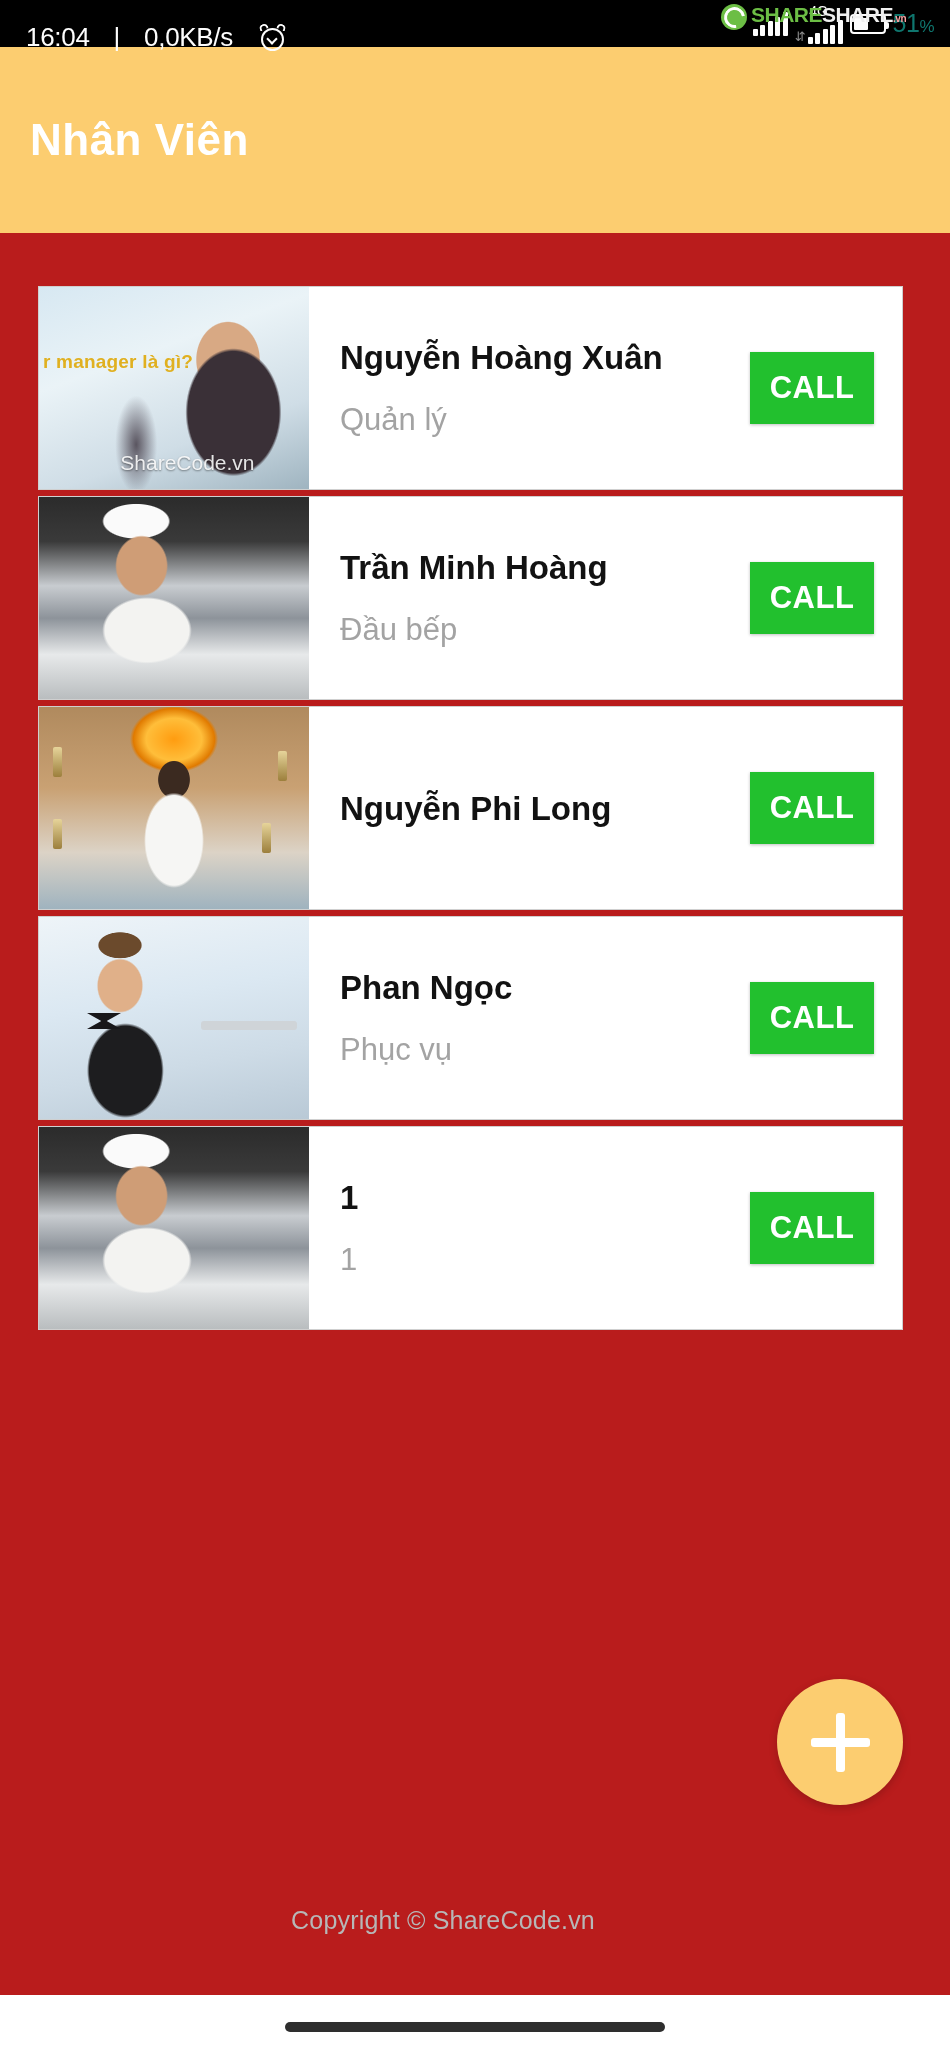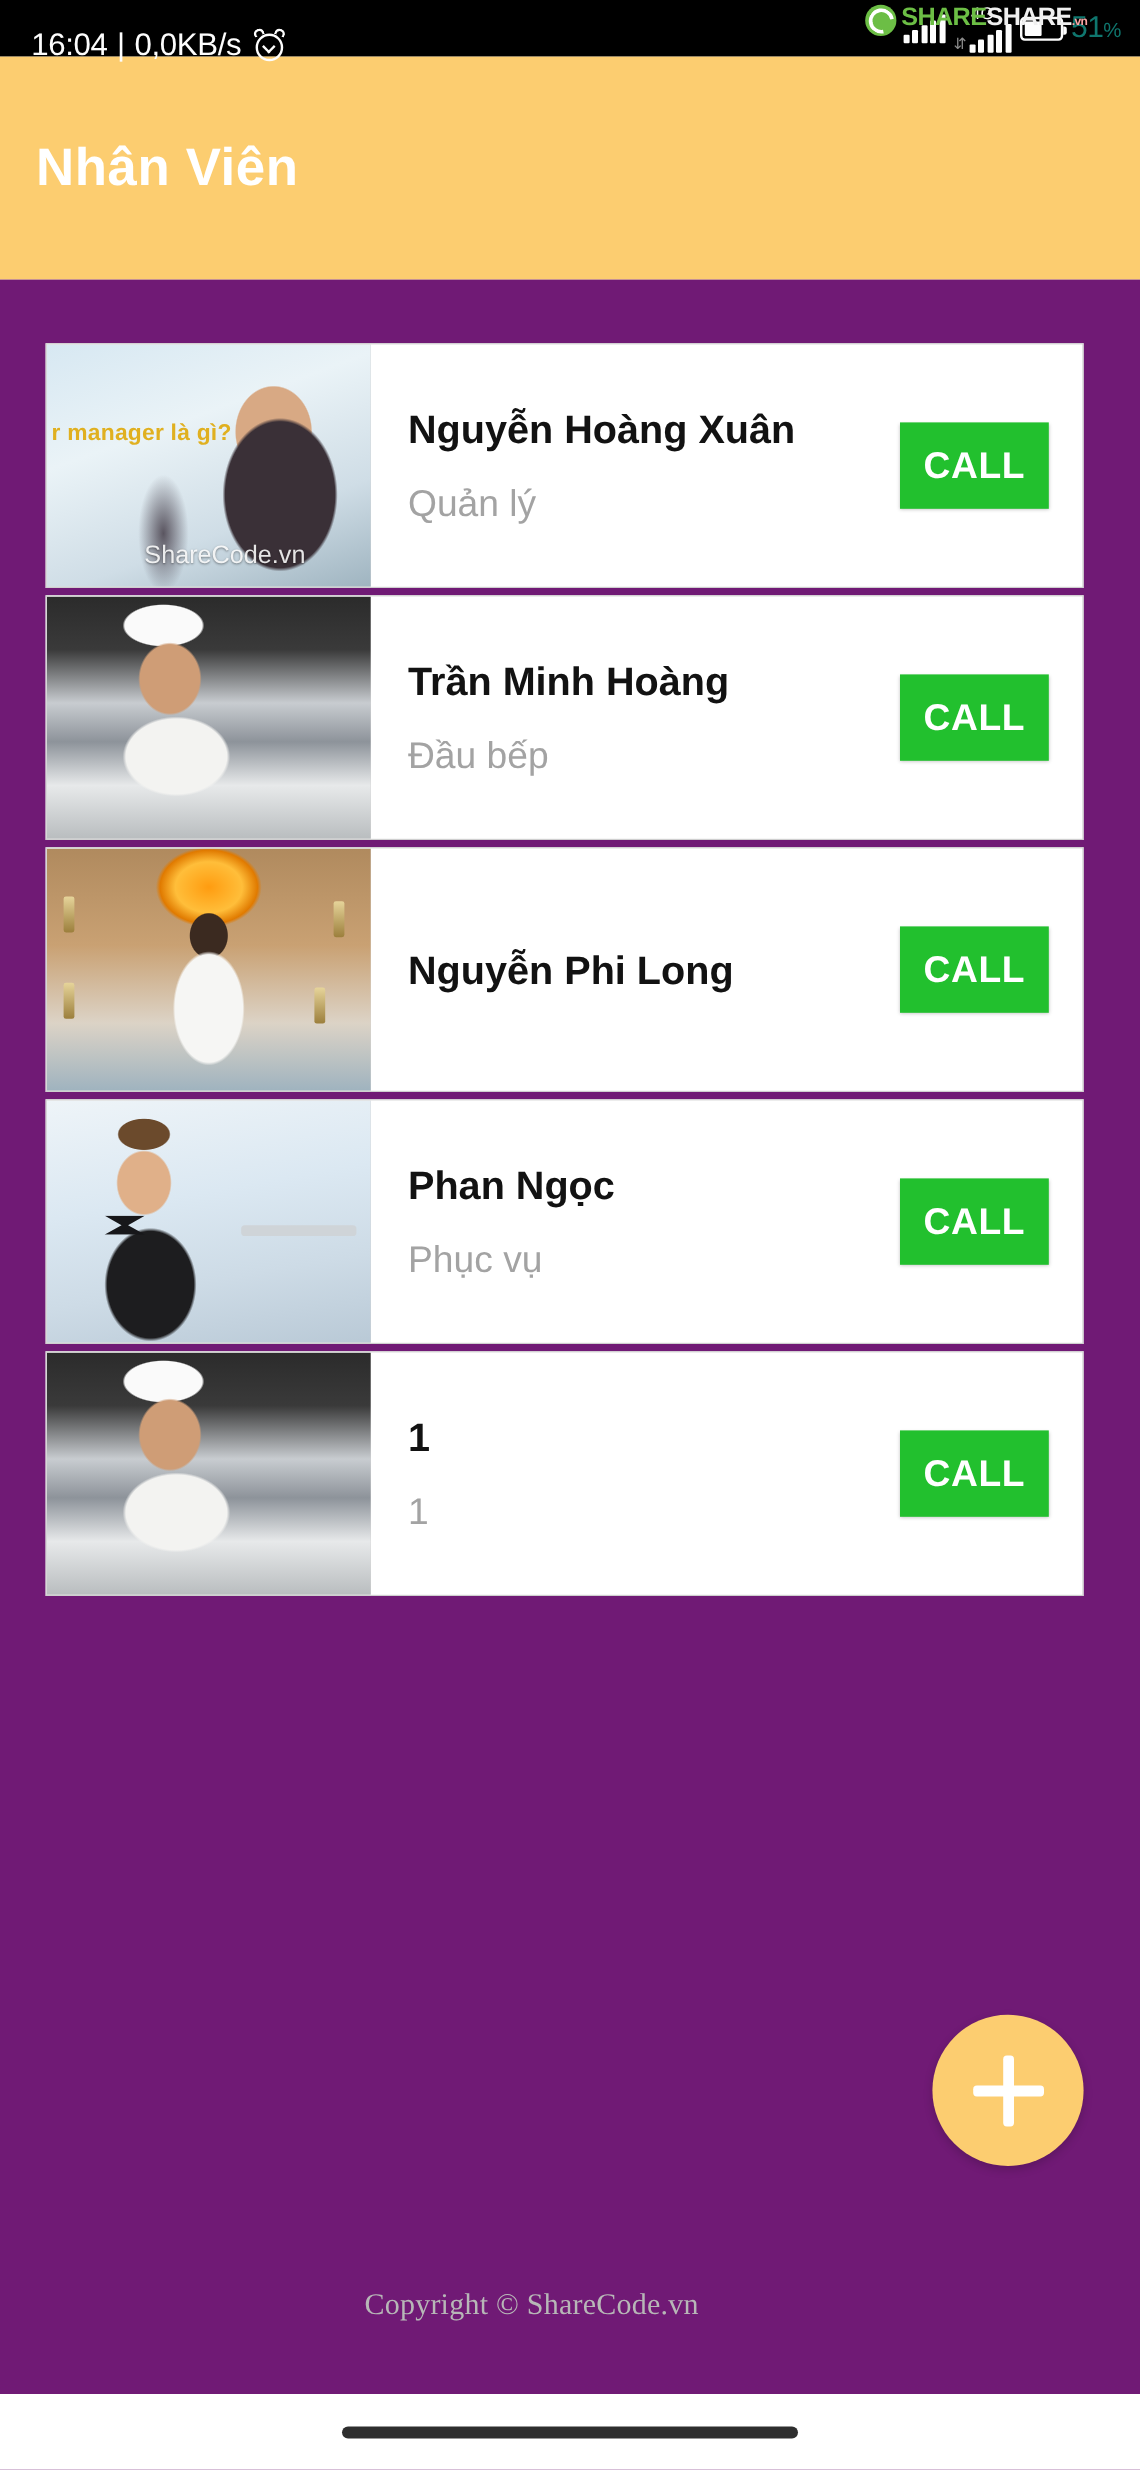--- a/index.html
+++ b/index.html
@@ -11,21 +11,21 @@
     overflow:hidden;
     position:relative;
   }
 
   
   .status-bar{
     height:47px; width:950px; background:#000000;
     display:flex; align-items:center; justify-content:space-between;
     padding:0 16px 0 26px; position:relative;
   }
-  .sb-left{ display:flex; align-items:center; gap:0px;margin-top:28px; }
+  .sb-left{ display:flex; align-items:center; gap:16px;margin-top:28px; }
   .sb-text{
     color:#fdfdfd; font-size:26px; letter-spacing:-0.3px;
     font-family:"Liberation Sans", sans-serif; white-space:nowrap;
   }
   .alarm-icon{ margin-left:10px; width:27px; height:27px; position:relative; display:inline-block; }
   .alarm-icon .bell{
     position:absolute; left:2px; top:4px; width:23px; height:23px;
     border:2.6px solid #fdfdfd; border-radius:50%;
   }
   .alarm-icon .ear-l,.alarm-icon .ear-r{
@@ -94,21 +94,21 @@
   }
   .app-title{
     color:#ffffff; font-size:44px; font-weight:bold;
     letter-spacing:0.5px; line-height:1;
     font-family:"Liberation Sans", sans-serif;
   }
 
   
   .content{
     position:absolute; top:233px; left:0; width:950px; height:1762px;
-    background:#701a75; overflow:hidden;
+    background:#b91c1c; overflow:hidden;
   }
   .list{
     margin:53px 47px 0 38px;
     display:flex; flex-direction:column; gap:6px;
   }
   .emp-card{
     position:relative; height:204px; background:#ffffff;
     border:1px solid #cfcfcf;
     display:flex; align-items:stretch; overflow:hidden;
   }
@@ -203,21 +203,21 @@
     box-shadow:0 3px 8px rgba(0,0,0,0.18);
   }
   .fab .plus-v,.fab .plus-h{ position:absolute; background:#ffffff; border-radius:3px; }
   .fab .plus-v{ width:9px; height:59px; }
   .fab .plus-h{ width:59px; height:9px; }
 
   
   .footer{
     position:absolute; left:0; bottom:60px; width:886px;
     text-align:center; color:#b7b7b7; font-size:25px;
-    font-family:Liberation Serif, serif; letter-spacing:0.2px;
+    font-family:Liberation Sans, sans-serif; letter-spacing:0.2px;
   }
 
   
   .nav-bar{
     position:absolute; left:0; bottom:0; width:950px; height:63px;
     background:#ffffff; display:flex; align-items:center; justify-content:center;
   }
   .gesture-pill{ width:380px; height:10px; border-radius:6px; background:#2e2e2e; }
 </style>
 </head>

